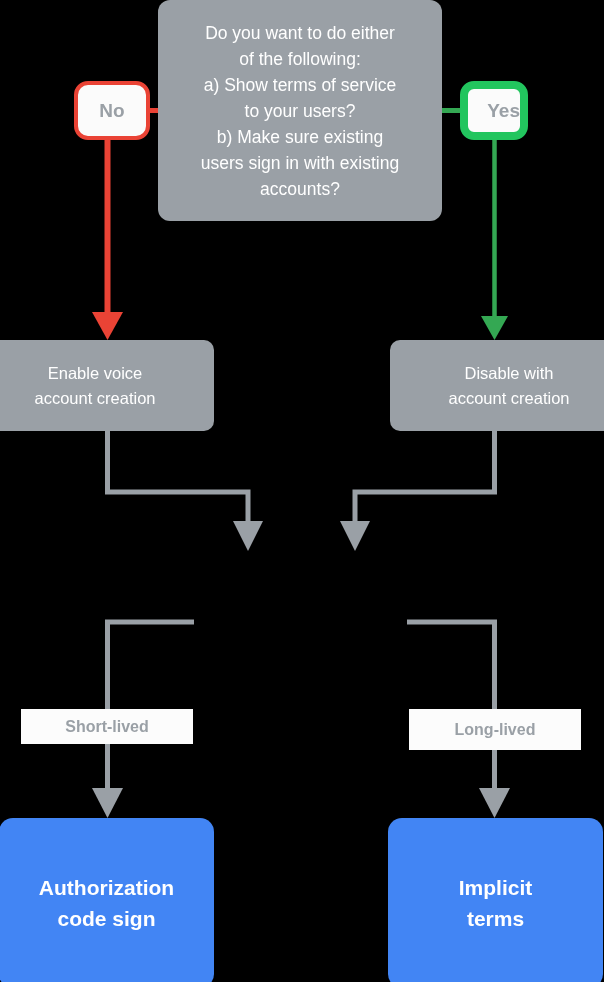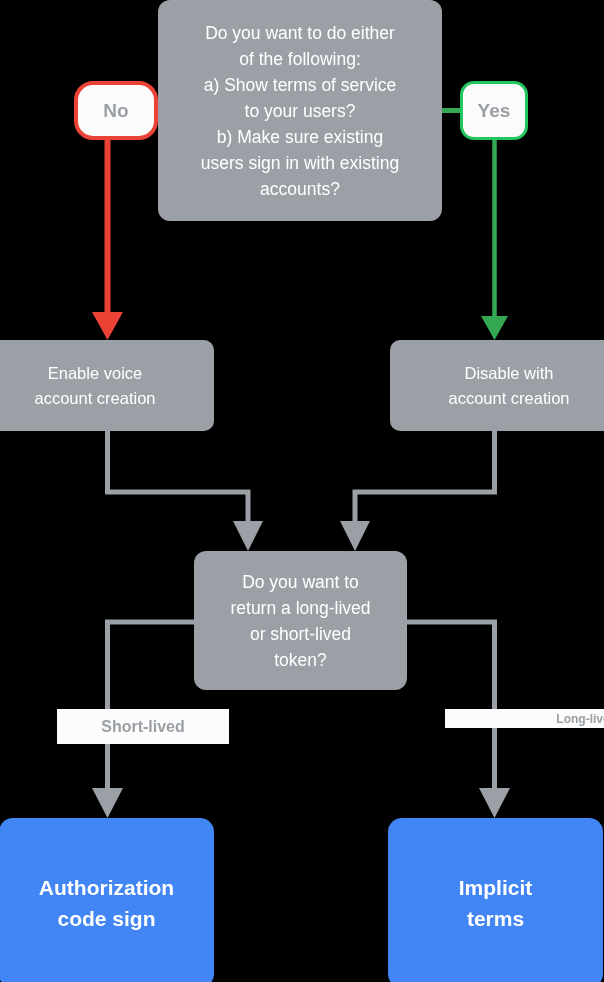--- a/index.html
+++ b/index.html
@@ -47,48 +47,47 @@
     color: #ffffff;
     font-weight: bold;
   }
   .branch {
     background: #fbfbfb;
     border-radius: 14px;
     color: #9aa0a6;
     font-weight: bold;
   }
   .branch.no  { border: 4px solid #ea4335; }
-  .branch.yes { border: 3px solid #22c55e; }
+  .branch.yes { border: 8px solid #22c55e; justify-content: flex-end; }
   .edge-label {
     position: absolute;
     box-sizing: border-box;
     display: flex;
     align-items: center;
     justify-content: center;
     background: #fcfcfc;
     color: #9aa0a6;
     font-weight: bold;
     z-index: 4;
-    margin-left: 36px;
   }
   .txt { display: block; white-space: pre-line; }
 
   
   #node-question-account  { left: 158px; top: 0px;   width: 284px; height: 221px;
                             font-size: 17.5px; line-height: 26px; padding: 8px 10px; }
-  #node-branch-no         { left: 74px;  top: 81px;  width: 84px;  height: 59px;  font-size: 19px; border-radius: 19px; }
+  #node-branch-no         { left: 74px;  top: 81px;  width: 76px;  height: 59px;  font-size: 19px; }
   #node-branch-yes        { left: 460px; top: 81px;  width: 68px;  height: 59px;  font-size: 19px; }
   #node-enable-voice      { left: -24px; top: 340px; width: 238px; height: 91px;
                             font-size: 16.5px; line-height: 25px; }
   #node-disable-voice     { left: 390px; top: 340px; width: 238px; height: 91px;
                             font-size: 16.5px; line-height: 25px; }
   #node-question-token    { left: 194px; top: 551px; width: 213px; height: 139px;
                             font-size: 17.5px; line-height: 26px; padding: 0 8px; }
   #label-short-lived      { left: 21px;  top: 709px; width: 172px; height: 35px; font-size: 16px; }
-  #label-long-lived       { left: 409px; top: 709px; width: 172px; height: 19px; font-size: 12px; justify-content: flex-end; }
+  #label-long-lived       { left: 409px; top: 709px; width: 172px; height: 41px; font-size: 16px; }
   #node-auth-code-flow    { left: -1px;  top: 818px; width: 215px; height: 170px;
                             font-size: 21px; line-height: 31px; }
   #node-implicit-flow     { left: 388px; top: 818px; width: 215px; height: 170px;
                             font-size: 21px; line-height: 31px; }
 </style>
 </head>
 <body>
 
 <div id="stage">
 
@@ -138,26 +137,20 @@
   <div class="node process" id="node-enable-voice">
     <span class="txt">Enable voice
 account creation</span>
   </div>
 
   <div class="node process" id="node-disable-voice">
     <span class="txt">Disable with
 account creation</span>
   </div>
 
-  <div class="node decision" id="node-question-token">
-    <span class="txt">Do you want to
-return a long-lived
-or short-lived
-token?</span>
-  </div>
 
   <div class="edge-label" id="label-short-lived">
     <span class="txt">Short-lived</span>
   </div>
 
   <div class="edge-label" id="label-long-lived">
     <span class="txt">Long-lived</span>
   </div>
 
   <div class="node terminal" id="node-auth-code-flow">

